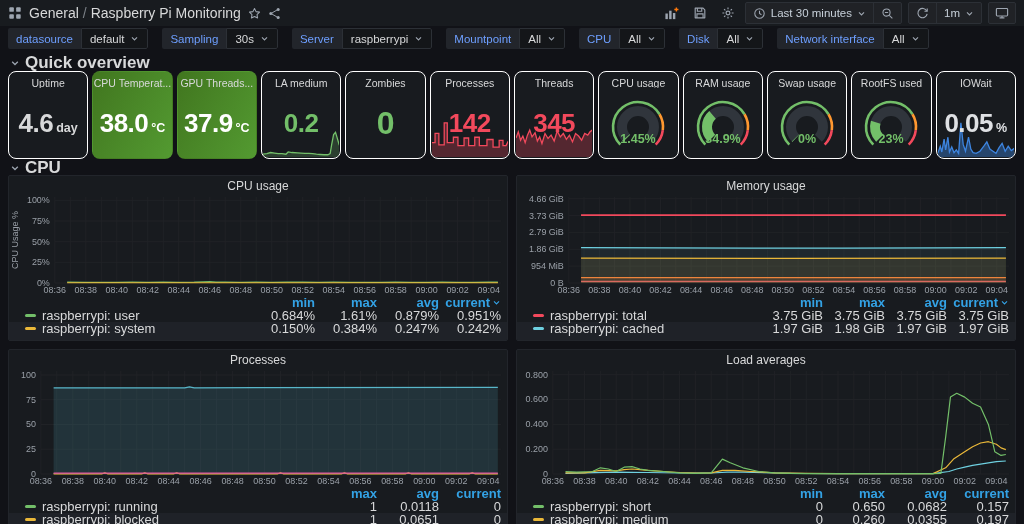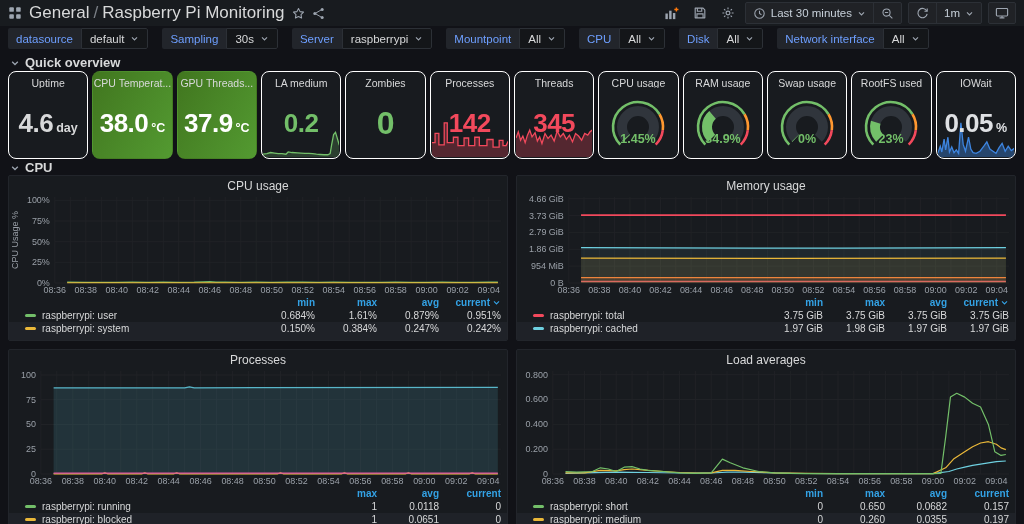--- a/index.html
+++ b/index.html
@@ -5,58 +5,58 @@
   *{box-sizing:border-box;margin:0;padding:0}
   html,body{width:1024px;height:524px;overflow:hidden}
   body{background:#111217;font-family:"Liberation Sans",sans-serif;color:#d8d9da;font-size:12px;position:relative}
   button{font-family:inherit;background:none;border:none;color:inherit;cursor:pointer}
   .icon{display:inline-flex;align-items:center;justify-content:center;color:#9da5b0}
   .icon svg{display:block}
 
   
   .navbar{height:26px;display:flex;align-items:center;justify-content:space-between;padding:0 8px;background:#181b1f}
   .nav-left{display:flex;align-items:center;gap:7px}
-  .breadcrumb{font-size:17px;display:flex;align-items:center;gap:4px;white-space:nowrap}
+  .breadcrumb{font-size:14px;display:flex;align-items:center;gap:4px;white-space:nowrap}
   .crumb-sep{color:#7b8087}
   .crumb-title{font-weight:500}
   .nav-right{display:flex;align-items:center;gap:6px}
   .icon-btn{display:flex;align-items:center;padding:2px 4px}
   .btn-group{display:flex;align-items:stretch;background:#202226;border:1px solid #2c3036;border-radius:2px;height:22px}
   .seg{display:flex;align-items:center;gap:5px;padding:0 7px;font-size:11.5px;font-weight:500;color:#c7d0d9}
   .seg + .seg{border-left:1px solid #2c3036}
   .boxed{background:#202226;border:1px solid #2c3036;border-radius:2px;height:22px;padding:0 6px;display:flex;align-items:center}
 
   
   .filters{display:flex;align-items:center;gap:14px;margin:2px 8px 8px;height:21px}
   .var-chip{display:flex;height:21px;border-radius:2px;overflow:hidden;font-size:11.5px}
   .var-label{background:#22252b;color:#6e9fff;display:flex;align-items:center;padding:0 8px;font-weight:500;white-space:nowrap}
   .var-value{background:#141619;border:1px solid #2c3036;border-radius:0 2px 2px 0;display:flex;align-items:center;gap:6px;padding:0 8px;color:#d8d9da;font-weight:500;white-space:nowrap}
   .caret{display:inline-flex;color:#9da5b0}
 
   
-  .section-head{display:flex;align-items:center;gap:5px;margin:3px 10px 1px;height:12px;font-size:13px;line-height:12px;font-weight:700;color:#d8d9da}
+  .section-head{display:flex;align-items:center;gap:5px;margin:3px 10px 1px;height:12px;font-size:17px;line-height:12px;font-weight:700;color:#d8d9da}
 
   
   .stats-row{display:flex;gap:4px;margin:2px 8px 0;height:88px}
   .stat-panel{flex:1;background:#181b1f;border:1px solid #ffffff;border-radius:8px;position:relative;display:flex;flex-direction:column;overflow:hidden}
   .stat-bg{background:linear-gradient(120deg,#41761f,#539a31);border-color:transparent}
   .stat-title{font-size:10.5px;font-weight:500;text-align:center;padding-top:5px;height:16px;white-space:nowrap;overflow:hidden;color:#d8d9da}
   .stat-body{flex:1;display:flex;align-items:center;justify-content:center;position:relative;z-index:1}
   .stat-value{font-weight:700;line-height:1;display:flex;align-items:baseline}
   .big{font-size:26px;letter-spacing:-.5px}
   .suffix{font-size:12.5px;font-weight:700;margin-left:3px}
   .stat-spark{position:absolute;left:1px;right:1px;bottom:1px;width:calc(100% - 2px);z-index:0}
 
   
   .charts{display:grid;grid-template-columns:1fr 1fr;grid-template-rows:166px 200px;gap:8px;margin:1px 8px 0}
   .chart-panel{background:#181b1f;border:1px solid #22252b;border-radius:2px;overflow:hidden}
   .chart-title{text-align:center;font-size:12px;font-weight:500;padding:3px 0 1px;height:17px;color:#d8d9da}
   svg.plot{display:block;width:100%}
   svg.plot text{fill:#9aa0a8;font-size:9px;font-family:"Liberation Sans",sans-serif}
-  .legend{font-size:10px}
+  .legend{font-size:13px}
   .legend-header{display:flex;justify-content:flex-end;align-items:center;height:13px;color:#33a2e5;font-weight:700;padding:0 6px 0 16px}
   .lg-col{width:62px;display:inline-flex;justify-content:flex-end;align-items:center;gap:2px}
   .legend-row{display:flex;align-items:center;height:13px;padding:0 6px 0 16px}
   .legend-row.alt{background:#1f2228}
   .legend-row.sliver{height:5px;overflow:hidden}
   .lg-swatch{width:11px;height:3px;border-radius:2px;margin-right:6px;flex:none}
   .lg-label{color:#d8d9da;white-space:nowrap}
   .lg-spacer{flex:1}
   .lg-val{width:62px;text-align:right;color:#d8d9da;white-space:nowrap}
 </style>

